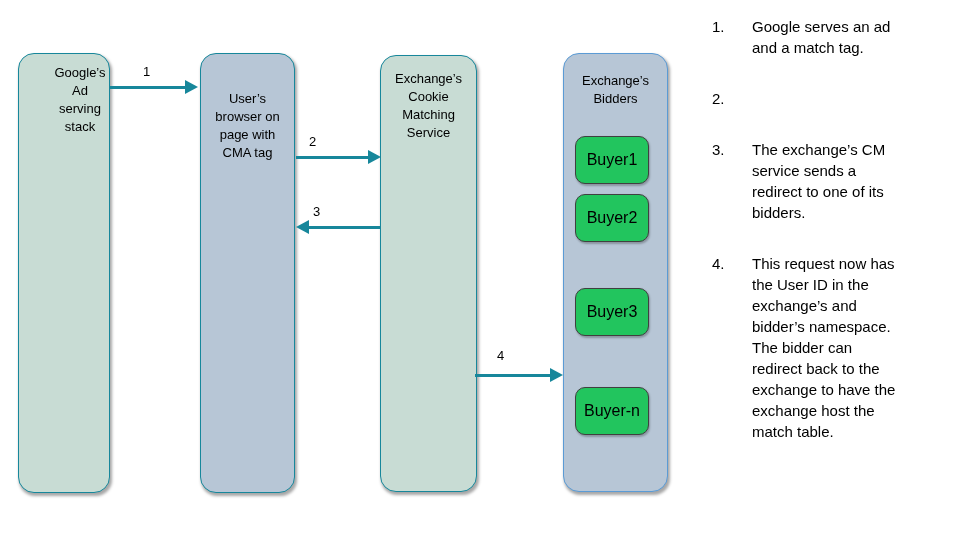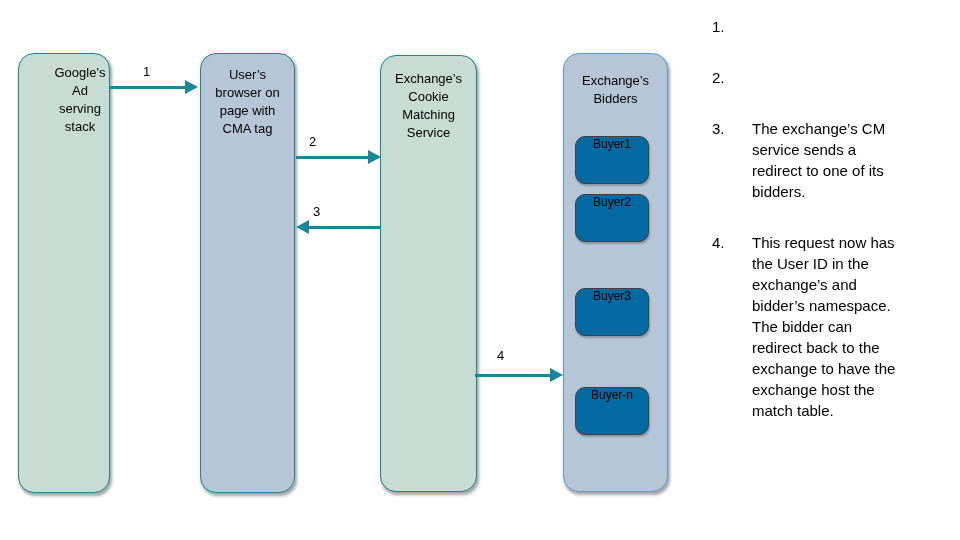--- a/index.html
+++ b/index.html
@@ -17,24 +17,24 @@
   .node.green{background:#c8dcd4;}
   .node.blue{background:#b7c6d6;}
   .node.bidders{border-color:#5b9bd5;}
   .node-label{
     text-align:center;font-size:13px;line-height:18px;
     white-space:pre-line;
   }
   
   .buyer{
     position:absolute;left:11px;width:74px;height:48px;box-sizing:border-box;
-    background:#0369a1;border:1px solid #404040;border-radius:10px;
-    display:flex;justify-content:center;
+    background:#22c55e;border:1px solid #404040;border-radius:10px;
+    display:flex;align-items:center;justify-content:center;
     box-shadow:1px 1.5px 2px rgba(0,0,0,0.25);
-    font-size:12px;
+    font-size:16px;
   }
   
   .arrow{position:absolute;height:16px;display:flex;align-items:center;}
   .shaft{flex:1;height:3px;background:#17879b;}
   .head-r{width:0;height:0;border-top:7px solid transparent;border-bottom:7px solid transparent;border-left:13px solid #17879b;}
   .head-l{width:0;height:0;border-top:7px solid transparent;border-bottom:7px solid transparent;border-right:13px solid #17879b;}
   .arrow-label{position:absolute;font-size:13px;line-height:15px;}
   
   .steps{position:absolute;left:712px;top:16px;width:246px;}
   .step{display:flex;margin-bottom:30px;font-size:15px;line-height:21px;}
@@ -46,21 +46,21 @@
 
 <div class="stage">
 
   <div class="node green" style="left:18px;top:53px;width:92px;height:440px;">
     <div class="node-label" style="padding-top:10px;padding-left:32px;">Google’s
 Ad serving
 stack</div>
   </div>
 
   <div class="node blue" style="left:200px;top:53px;width:95px;height:440px;">
-    <div class="node-label" style="padding-top:12px;">User’s
+    <div class="node-label" style="padding-top:36px;">User’s
 browser on
 page with
 CMA tag</div>
   </div>
 
   <div class="node green" style="left:380px;top:55px;width:97px;height:437px;">
     <div class="node-label" style="padding-top:14px;">Exchange’s
 Cookie
 Matching
 Service</div>
@@ -103,20 +103,22 @@
 
   <div class="arrow" style="left:475px;top:367px;width:88px;">
     <div class="shaft"></div>
     <div class="head-r"></div>
   </div>
   <span class="arrow-label" style="left:497px;top:348px;">4</span>
 
   <div class="steps">
     <div class="step">
       <span class="num">1.</span>
+      <span class="txt">Google serves an ad
+and a match tag.</span>
     </div>
     <div class="step">
       <span class="num">2.</span>
     </div>
     <div class="step">
       <span class="num">3.</span>
       <span class="txt">The exchange’s CM
 service sends a
 redirect to one of its
 bidders.</span>

